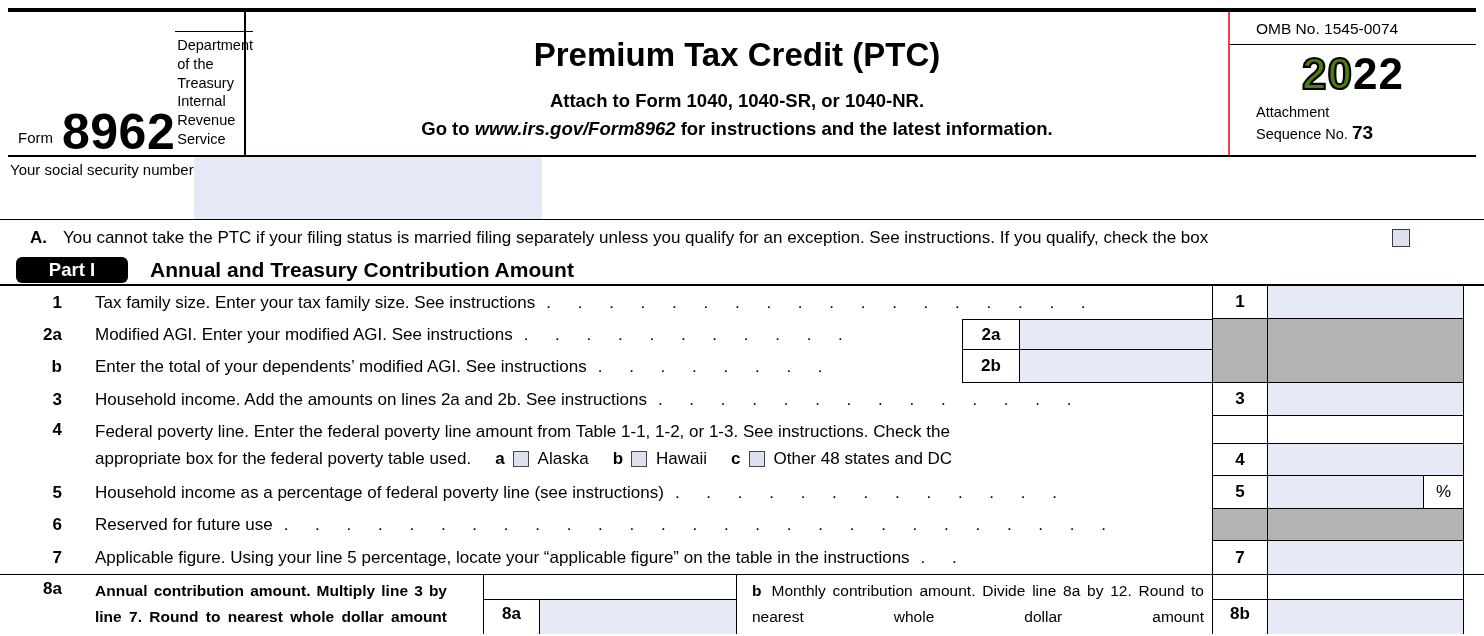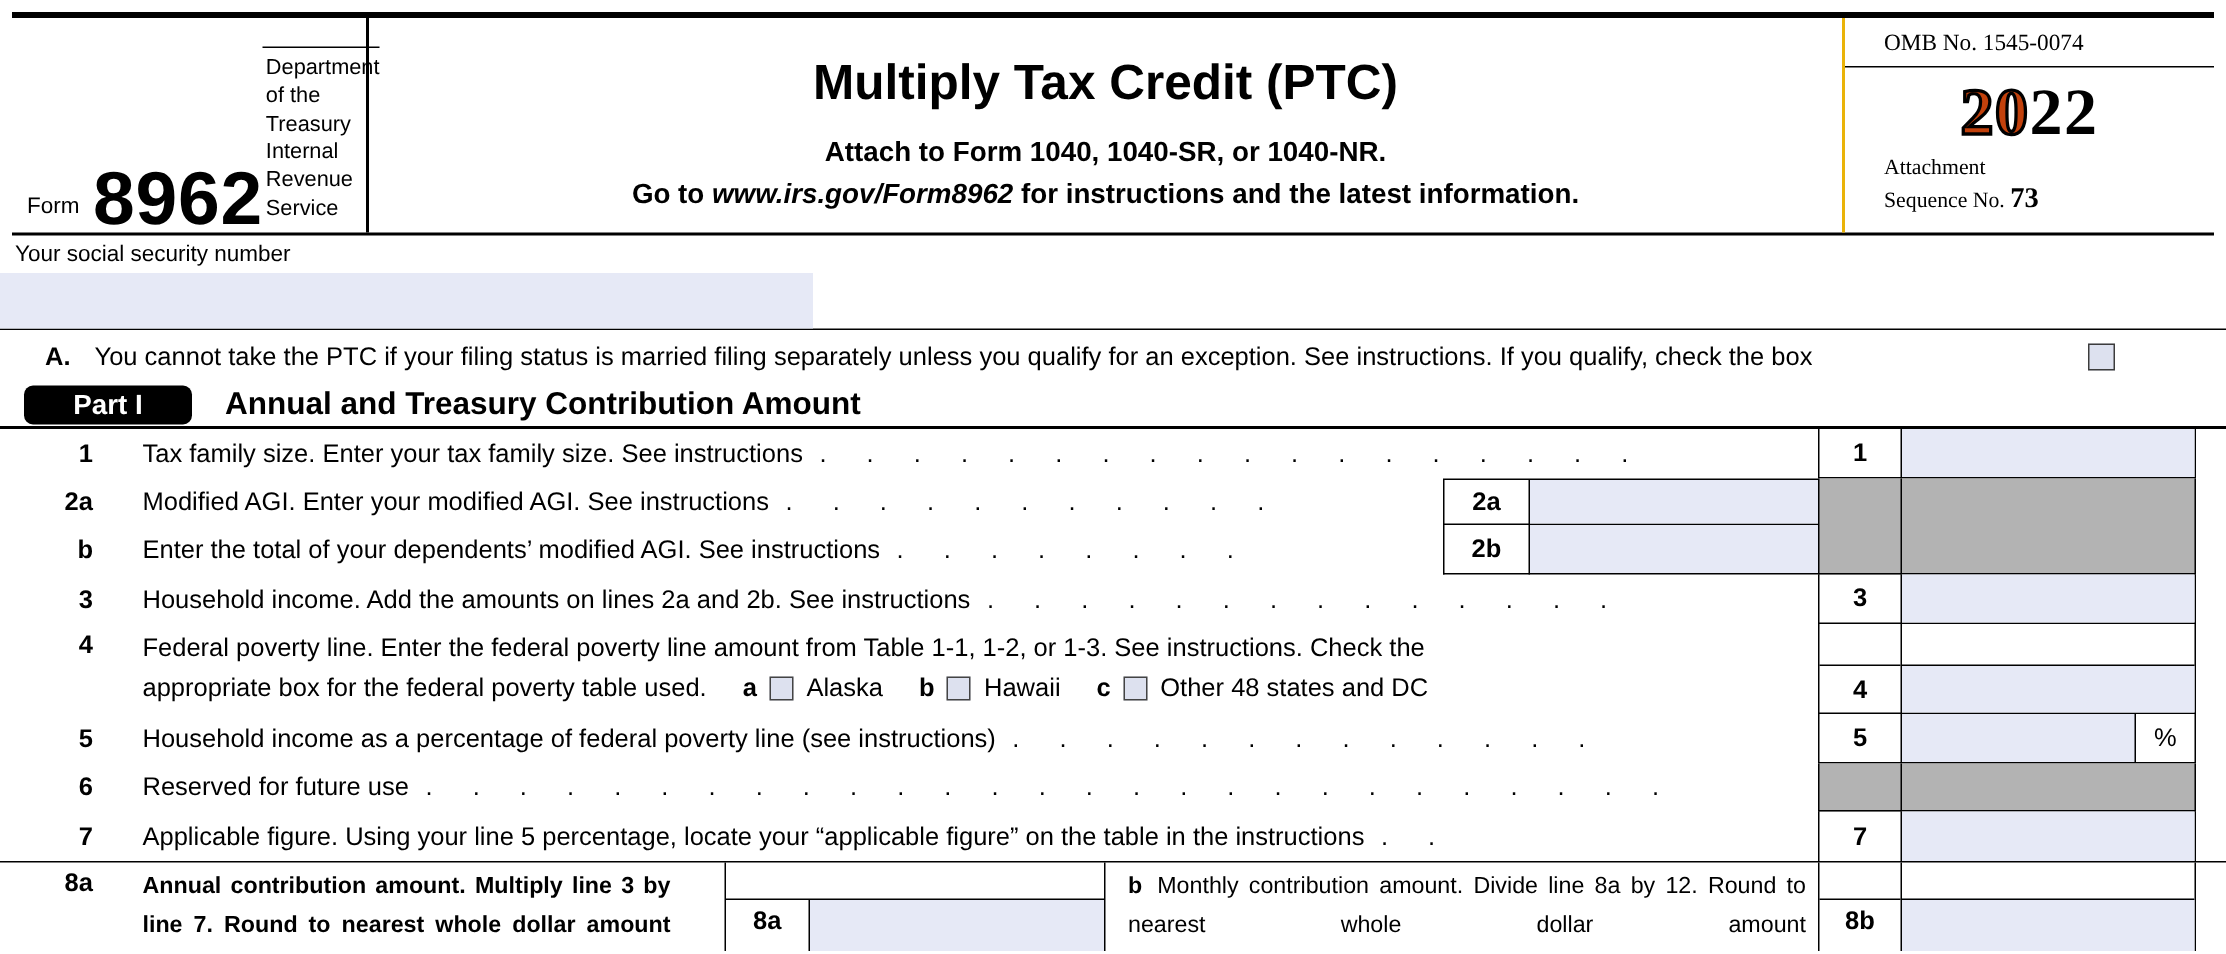--- a/index.html
+++ b/index.html
@@ -25,32 +25,32 @@
   .hdr-left { width: 238px; border-right: 2px solid #000; padding: 8px 10px 0 10px; display: flex; flex-direction: row; }
   .form-line { display: flex; align-items: flex-end; gap: 9px; }
   .form-word { font-size: 15px; padding-bottom: 9px; }
   .form-num { font-size: 50px; font-weight: 700; line-height: 0.9; letter-spacing: 0.5px; }
   .dept { margin-top: auto; border-top: 1.5px solid #000; padding: 4px 0 6px 2px; font-size: 14.5px; line-height: 1.3; }
   .hdr-center { flex: 1; text-align: center; padding-top: 8px; }
   .hdr-title { font-size: 33px; font-weight: 700; margin-top: 16px; }
   .hdr-sub1 { font-size: 18.5px; font-weight: 700; margin-top: 16px; }
   .hdr-sub2 { font-size: 18.5px; font-weight: 700; margin-top: 6px; }
   .url { font-style: italic; }
-  .hdr-right { width: 248px; border-left: 2px solid #eab308; display: flex; flex-direction: column; font-family: Liberation Serif, serif; }
+  .hdr-right { width: 248px; border-left: 2px solid #ef4444; display: flex; flex-direction: column; }
   .omb { font-size: 15.5px; padding: 8px 0 6px 26px; border-bottom: 1.5px solid #000; }
   .year { height: 58px; display: flex; align-items: center; justify-content: center; font-size: 44px; font-weight: 800; letter-spacing: 1px; }
-  .y20 { color: #c2410c; -webkit-text-stroke: 2.2px #000; }
+  .y20 { color: #4d7c0f; -webkit-text-stroke: 2.2px #000; }
   @supports not (-webkit-text-stroke: 2.2px #000) { .y20 { color: #000; } }
   .att { padding: 0 0 0 26px; font-size: 14.5px; line-height: 1.25; }
   .seq-num { font-weight: 700; font-size: 19px; }
 
   
   .id-row { display: flex; height: 63px; border-bottom: 1.5px solid #000; }
   .id-name { flex: 1; border-right: 1.5px solid #000; display: flex; flex-direction: column; }
-  .id-ssn { width: 542px; display: flex; flex-direction: column; }
+  .id-ssn { width: 542px; display: flex; }
   .id-label { font-size: 15px; padding: 4px 0 0 16px; height: 25px; }
   .id-ssn .id-label { padding-left: 10px; }
   .id-input { flex: 1; background: var(--fld); }
 
   
   .line-a { display: flex; align-items: center; height: 35px; padding-left: 30px; }
   .a-num { font-weight: 700; width: 33px; flex-shrink: 0; }
   .a-text { white-space: nowrap; overflow: hidden; }
   .a-cb { width: 18px; height: 18px; border: 1.5px solid #3c3c3c; background: var(--cb); margin-left: auto; margin-right: 74px; flex-shrink: 0; }
 
@@ -128,21 +128,21 @@
       <div class="form-line">
         <span class="form-word">Form</span>
         <span class="form-num">8962</span>
       </div>
       <div class="dept">
         <div>Department of the Treasury</div>
         <div>Internal Revenue Service</div>
       </div>
     </div>
     <div class="hdr-center">
-      <div class="hdr-title">Multiply Tax Credit (PTC)</div>
+      <div class="hdr-title">Premium Tax Credit (PTC)</div>
       <div class="hdr-sub1">Attach to Form 1040, 1040-SR, or 1040-NR.</div>
       <div class="hdr-sub2"><span>Go to </span><span class="url">www.irs.gov/Form8962</span><span> for instructions and the latest information.</span></div>
     </div>
     <div class="hdr-right">
       <div class="omb">OMB No. 1545-0074</div>
       <div class="year">
           <span class="y20">20</span>
           <span>22</span>
         </div>
       <div class="att">

